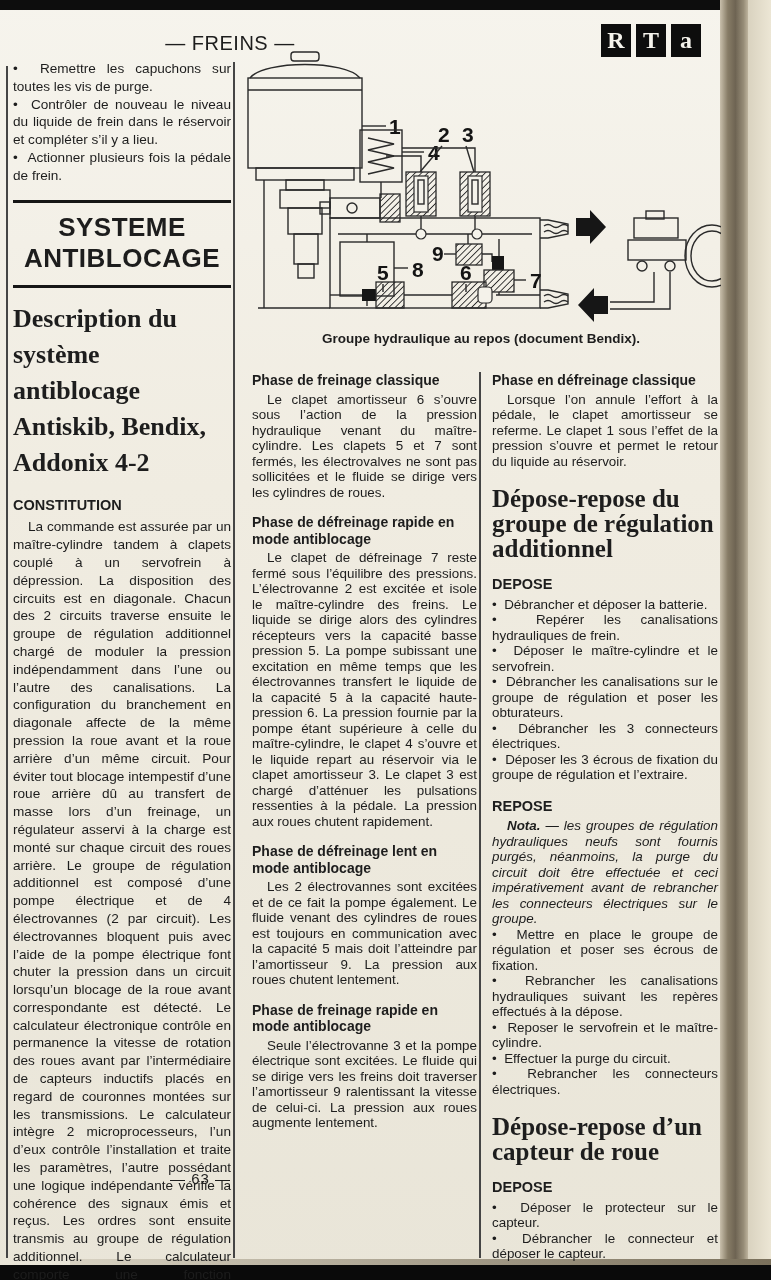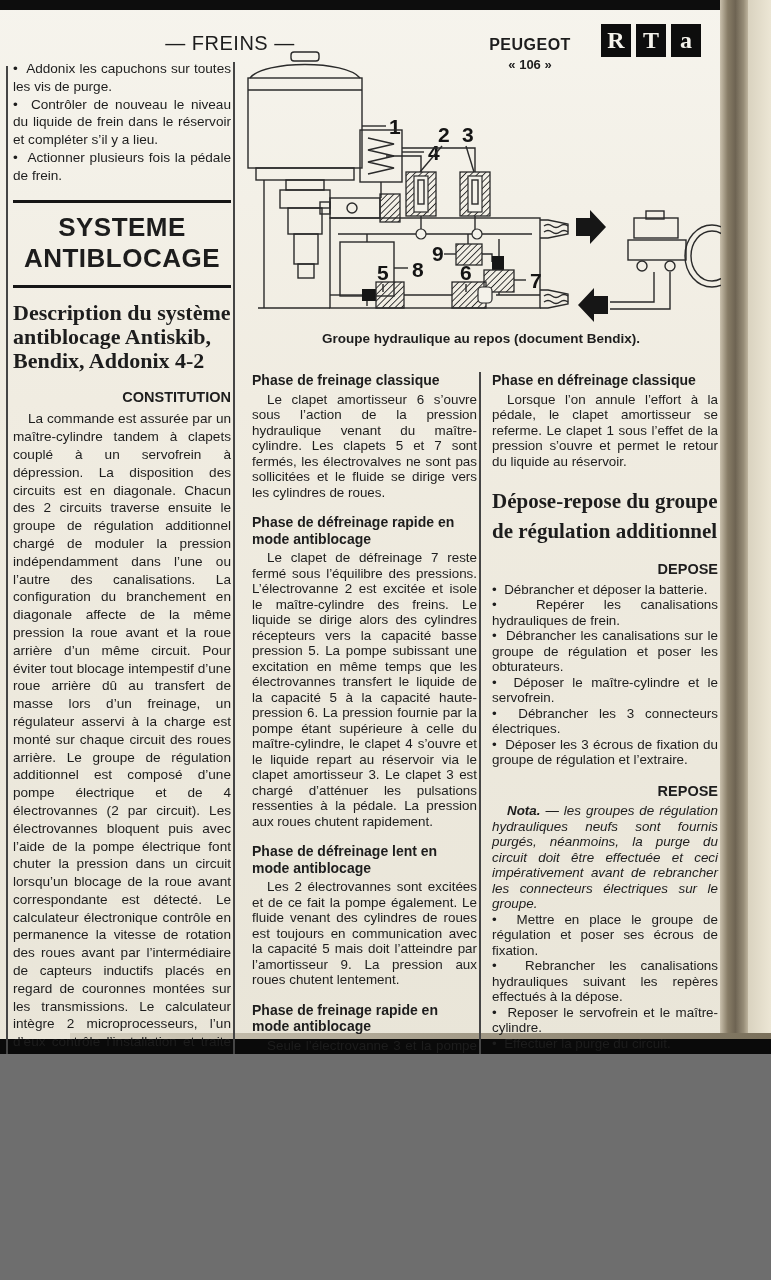--- a/index.html
+++ b/index.html
@@ -1,17 +1,17 @@
 <!DOCTYPE html>
 <html><head>
 <meta charset="utf-8">
 <style>
   html,body { margin:0; padding:0; background:#6e6e6e; }
   .page {
-    position:relative; width:771px; height:1054px; overflow:hidden;
+    position:relative; width:771px; height:1280px; overflow:hidden;
     background:linear-gradient(180deg,#f6f4ed 0%,#f0ece1 38%,#e9e5d8 100%);
     font-family:"Liberation Sans",sans-serif; color:#1d1d1d;
   }
   
   .band-top { position:absolute; left:0; top:0; width:734px; height:10px; background:#0d0d0d; }
   .band-bottom { position:absolute; left:0; bottom:0; width:771px; height:15px; background:#0a0a0a; }
   .band-bottom-shadow { position:absolute; left:70px; bottom:15px; width:701px; height:6px;
     background:linear-gradient(90deg,#d8d2c2,#7a705b); }
   .book-edge { position:absolute; top:0; right:23px; width:28px; height:1262px;
     background:linear-gradient(90deg,#c9c0ac,#877c66 28%,#6e6453 55%,#968c77 84%,#bdb39d); }
@@ -39,27 +39,27 @@
   .col-mid   { left:252px; top:372px; width:225px; font-size:13.4px; line-height:15.5px; }
   .col-right { left:492px; top:372px; width:226px; font-size:13.4px; line-height:15.5px; }
   .bullet { margin:0 0 9px; }
   .bullet::before { content:"\2022\00a0\00a0"; }
   .step { margin:0 0 2px; }
   .step::before { content:"\2022\00a0\00a0"; }
   .para { text-indent:15px; margin:3px 0 10px; }
   .box-title { margin-top:15px; border-top:3px solid #161616; border-bottom:3px solid #161616;
     padding:9px 2px 11px; text-align:center; font-weight:bold; font-size:26px; line-height:31px;
     letter-spacing:.5px; }
-  .article-title { font-family:"Liberation Serif",serif; font-weight:bold; font-size:22px;
-    line-height:24px; margin:13px 0 0; text-align:left; }
-  .subhead { font-weight:bold; font-size:14.5px; margin:16px 0 4px; text-align:right; }
+  .article-title { font-family:"Liberation Serif",serif; font-weight:bold; font-size:26px;
+    line-height:36px; margin:13px 0 0; text-align:left; }
+  .subhead { font-weight:bold; font-size:14.5px; margin:16px 0 4px; text-align:left; }
   .phase-head { font-weight:bold; font-size:14px; line-height:16.5px; margin:14px 0 3px; text-align:left; }
   .col-mid > :first-child, .col-right > :first-child { margin-top:0; }
-  .serif-title { font-family:"Liberation Serif",serif; font-weight:bold; font-size:21px;
-    line-height:30px; margin:17px 0 3px; text-align:left; }
+  .serif-title { font-family:"Liberation Serif",serif; font-weight:bold; font-size:25px;
+    line-height:25px; margin:17px 0 3px; text-align:left; }
   .nota { text-indent:15px; margin:2px 0 7px;font-style:italic; }
   
   .figure { position:absolute; left:233px; top:48px; width:488px; height:322px; }
   .figure svg { display:block; }
   .fig-caption { text-align:center; font-weight:bold; font-size:13.5px; margin-top:3px;padding-left:8px; }
   .ln { stroke:#2a2a2a; stroke-width:1.4; fill:none; }
   .ln2 { stroke:#2a2a2a; stroke-width:2.2; fill:none; }
   .fl { fill:#161616; stroke:none; }
   .wh { fill:#f4f2ea; stroke:#2a2a2a; stroke-width:1.2; }
   .ht { fill:url(#hatch); stroke:#2a2a2a; stroke-width:1.3; }
@@ -77,24 +77,20 @@
   <div class="book-edge"></div>
   <div class="book-edge-outer"></div>
   <div class="band-bottom-shadow"></div>
   <div class="band-bottom"></div>
 
   <div class="vrule rule-left"></div>
   <div class="vrule rule-a"></div>
   <div class="vrule rule-b"></div>
 
   <div class="freins">— FREINS —</div>
-  <div class="brand">
-    <div class="brand-line1">PEUGEOT</div>
-    <div class="brand-line2">« 106 »</div>
-  </div>
   <div class="logo">
     <div class="logo-sq">R</div>
     <div class="logo-sq">T</div>
     <div class="logo-sq">a</div>
   </div>
 
   <div class="figure">
     <svg width="488" height="280" viewBox="0 0 486 280">
       <defs>
         <pattern id="hatch" width="4.5" height="4.5" patternUnits="userSpaceOnUse" patternTransform="rotate(45)">
@@ -234,21 +230,21 @@
         <path class="ln2" d="M526,204 C540,210 543,232 537,252 C534,262 529,268 525,272"></path>
         <path class="ln" d="M516,266 l16,-7 l5,9 l-16,7 z"></path>
         <path class="ln" d="M537,252 q-3,14 -13,20"></path>
         <polygon class="fl" points="524,270 517,279 528,277"></polygon>
       </g>
     </svg>
     <div class="fig-caption">Groupe hydraulique au repos (document Bendix).</div>
   </div>
 
   <div class="col col-left">
-    <p class="bullet">Addonix les capuchons sur toutes les vis de purge.</p>
+    <p class="bullet">Remettre les capuchons sur toutes les vis de purge.</p>
     <p class="bullet">Contrôler de nouveau le niveau du liquide de frein dans le réservoir et compléter s’il y a lieu.</p>
     <p class="bullet">Actionner plusieurs fois la pédale de frein.</p>
 
     <div class="box-title">SYSTEME ANTIBLOCAGE</div>
     <div class="article-title">Description du système antiblocage Antiskib, Bendix, Addonix 4-2</div>
 
     <div class="subhead">CONSTITUTION</div>
     <p class="para">La commande est assurée par un maître-cylindre tandem à clapets couplé à un servofrein à dépression. La disposition des circuits est en diagonale. Chacun des 2 circuits traverse ensuite le groupe de régulation additionnel chargé de moduler la pression indépendamment dans l’une ou l’autre des canalisations. La configuration du branchement en diagonale affecte de la même pression la roue avant et la roue arrière d’un même circuit. Pour éviter tout blocage intempestif d’une roue arrière dû au transfert de masse lors d’un freinage, un régulateur asservi à la charge est monté sur chaque circuit des roues arrière. Le groupe de régulation additionnel est composé d’une pompe électrique et de 4 électrovannes (2 par circuit). Les électrovannes bloquent puis avec l’aide de la pompe électrique font chuter la pression dans un circuit lorsqu’un blocage de la roue avant correspondante est détecté. Le calculateur électronique contrôle en permanence la vitesse de rotation des roues avant par l’intermédiaire de capteurs inductifs placés en regard de couronnes montées sur les transmissions. Le calculateur intègre 2 microprocesseurs, l’un d’eux contrôle l’installation et traite les paramètres, l’autre possédant une logique indépendante vérifie la cohérence des signaux émis et reçus. Les ordres sont ensuite transmis au groupe de régulation additionnel. Le calculateur comporte une fonction d’autodiagnostic, une phase débute dès la mise du contact laissant le témoin de défauts allumé 3 secondes. Si une anomalie est détectée pendant le fonctionnement, le témoin s’allume et la panne sera mémorisée. Un appareil spécifique permet de lire le contenu de la mémoire qui regroupe aussi bien les pannes permanentes que fugitives. Si une anomalie est relevée au niveau d’un circuit, le système ne s’exclut pas systématiquement dans sa totalité mais peut continuer d’intervenir sur l’autre circuit.</p>
 
   </div>
@@ -270,22 +266,22 @@
 
   <div class="col col-right">
     <div class="phase-head">Phase en défreinage classique</div>
     <p class="para">Lorsque l’on annule l’effort à la pédale, le clapet amortisseur se referme. Le clapet 1 sous l’effet de la pression s’ouvre et permet le retour du liquide au réservoir.</p>
 
     <div class="serif-title">Dépose-repose du groupe de régulation additionnel</div>
 
     <div class="subhead">DEPOSE</div>
     <p class="step">Débrancher et déposer la batterie.</p>
     <p class="step">Repérer les canalisations hydrauliques de frein.</p>
+    <p class="step">Déposer le maître-cylindre et le servofrein.</p>
     <p class="step">Débrancher les canalisations sur le groupe de régulation et poser les obturateurs.</p>
-    <p class="step">Déposer le maître-cylindre et le servofrein.</p>
     <p class="step">Débrancher les 3 connecteurs électriques.</p>
     <p class="step">Déposer les 3 écrous de fixation du groupe de régulation et l’extraire.</p>
 
     <div class="subhead">REPOSE</div>
     <p class="nota"><b>Nota.</b> <span>— les groupes de régulation hydrauliques neufs sont fournis purgés, néanmoins, la purge du circuit doit être effectuée et ceci impérativement avant de rebrancher les connecteurs électriques sur le groupe.</span></p>
     <p class="step">Mettre en place le groupe de régulation et poser ses écrous de fixation.</p>
     <p class="step">Rebrancher les canalisations hydrauliques suivant les repères effectués à la dépose.</p>
     <p class="step">Reposer le servofrein et le maître-cylindre.</p>
     <p class="step">Effectuer la purge du circuit.</p>
     <p class="step">Rebrancher les connecteurs électriques.</p>

